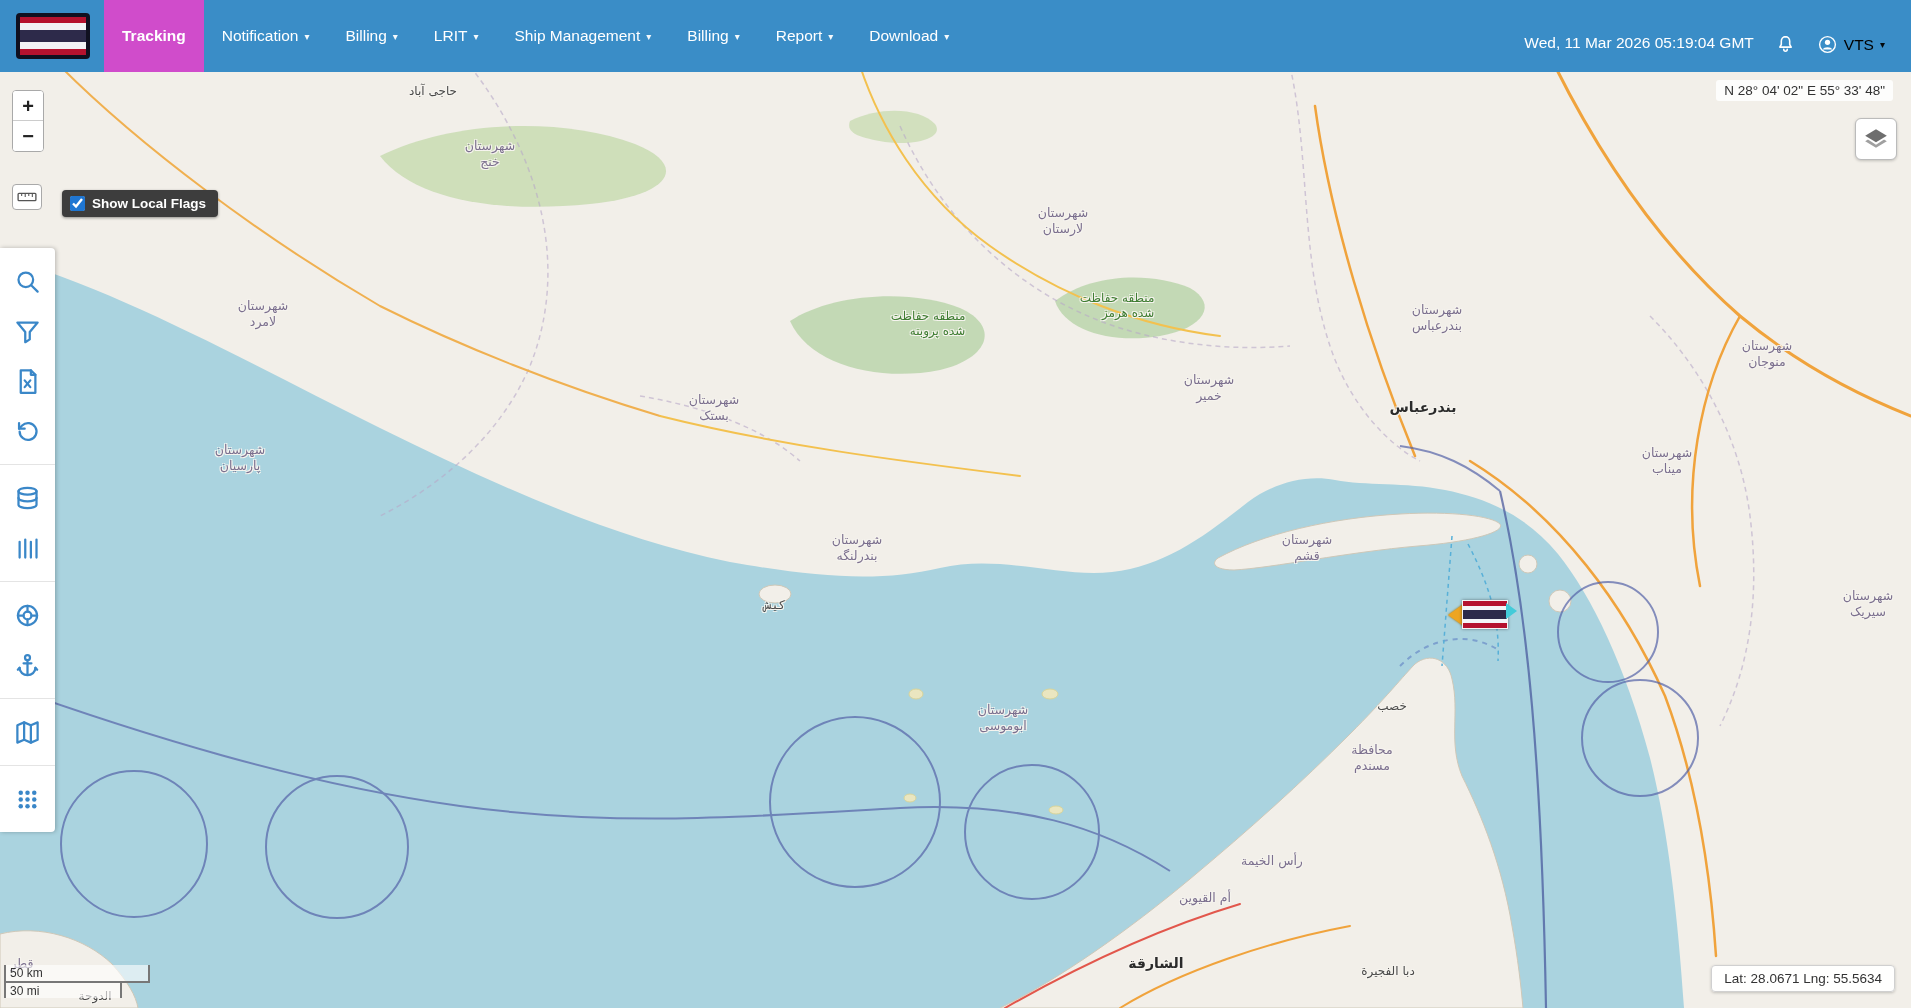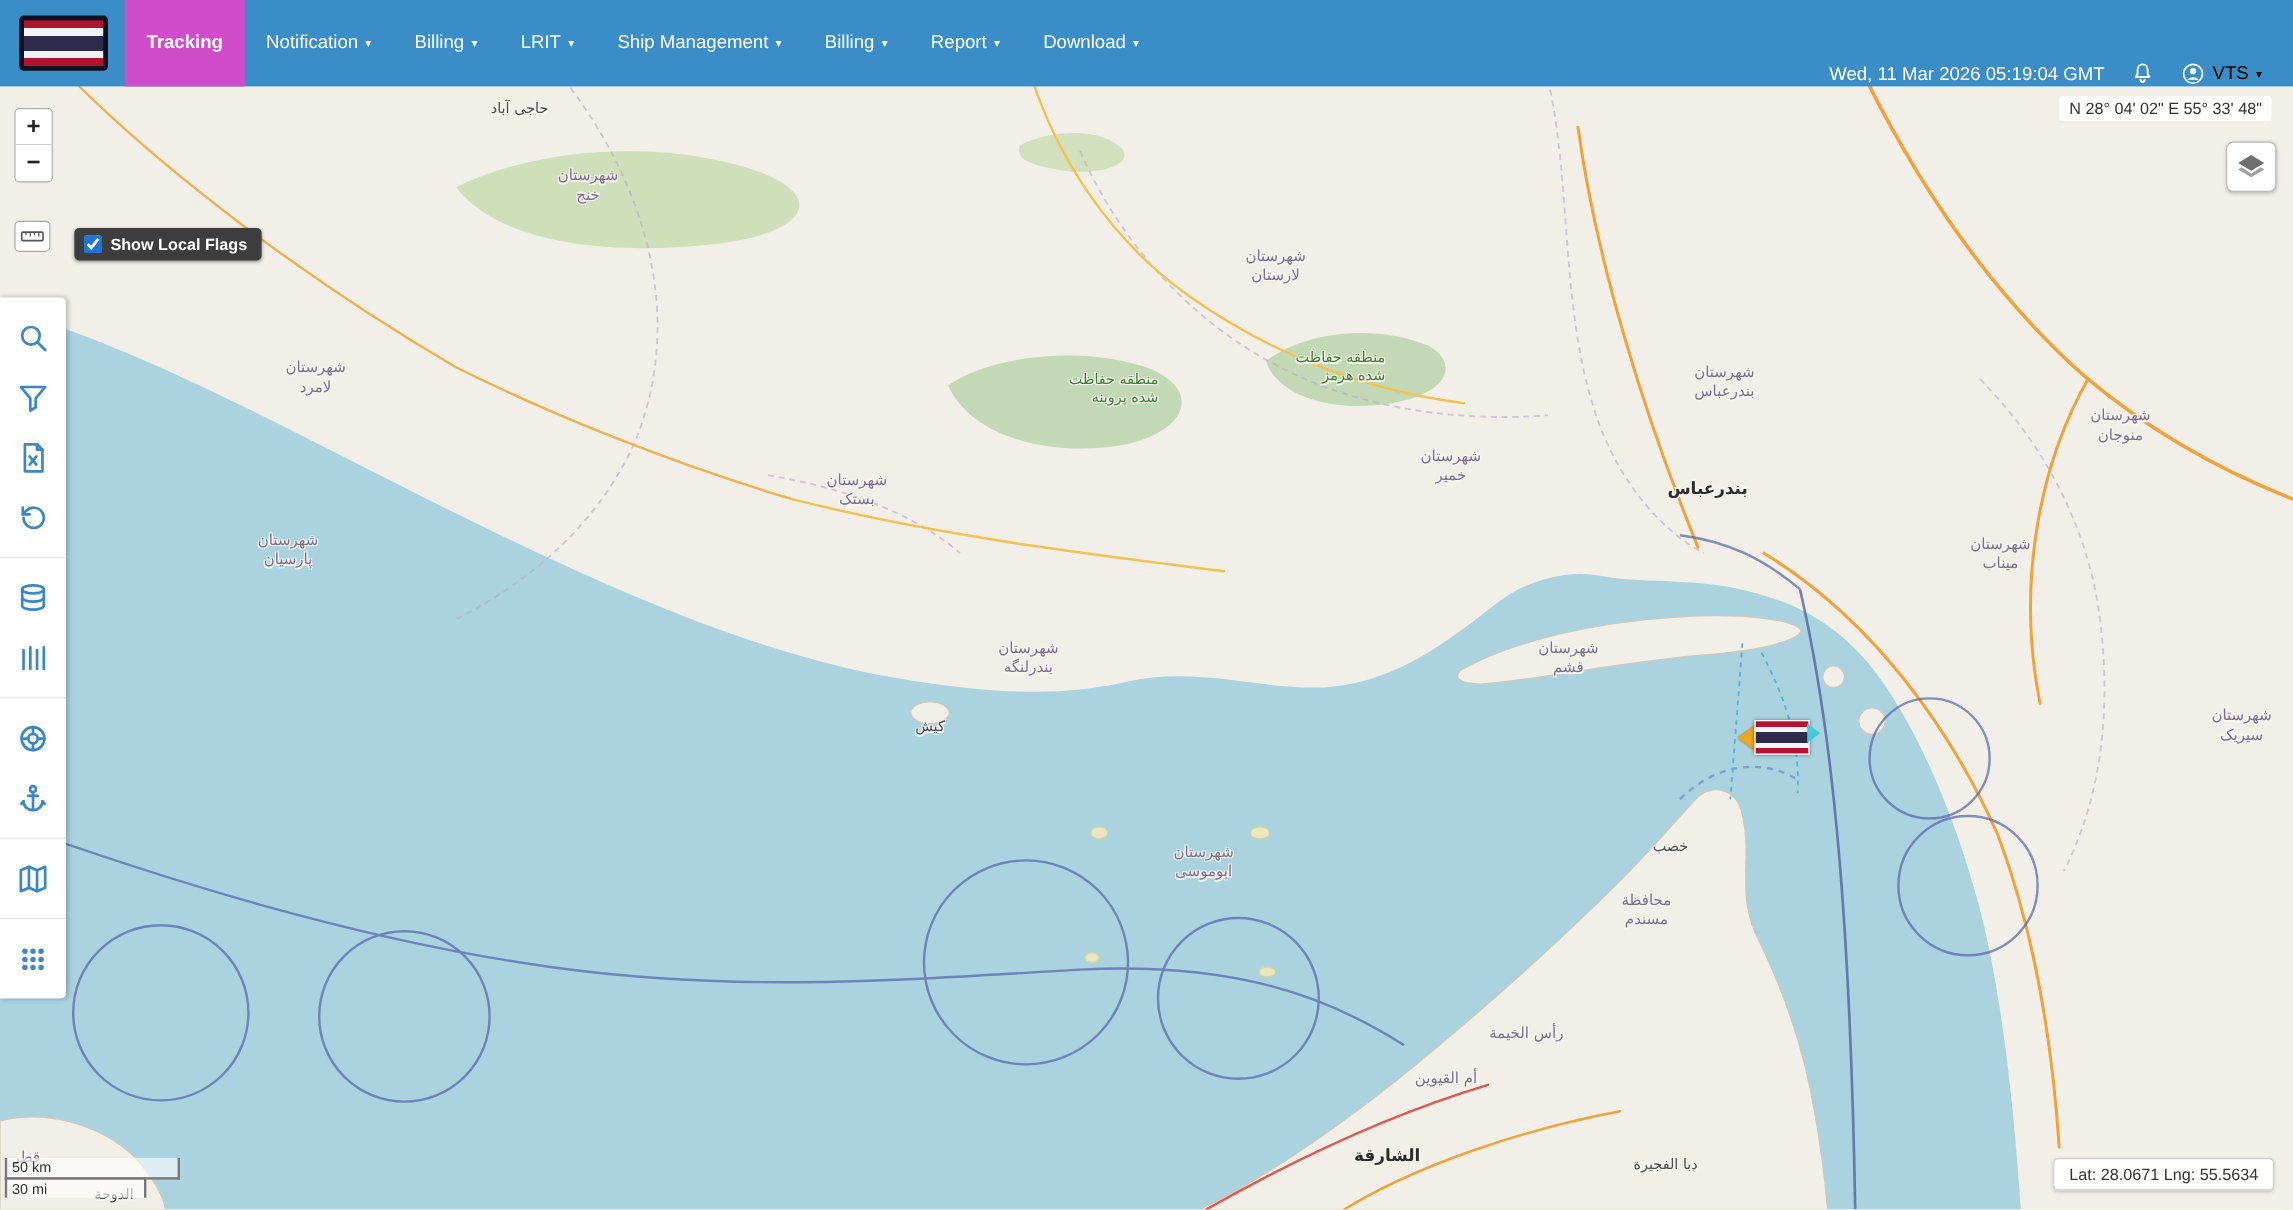--- a/index.html
+++ b/index.html
@@ -8,26 +8,26 @@
   
   #navbar { position:absolute; top:0; left:0; width:100%; height:72px; background:#3a8dc7; display:flex; align-items:stretch; z-index:1000; }
   .brand { display:flex; align-items:center; padding:0 14px 0 16px; }
   .brand-flag { width:74px; height:46px; background:#101020; border-radius:4px; padding:4px; }
   .brand-flag-inner { width:100%; height:100%;
     background:linear-gradient(180deg,#b5122f 0 16.7%,#f2f3f6 16.7% 33.3%,#2d2a4a 33.3% 66.7%,#f2f3f6 66.7% 83.3%,#b5122f 83.3% 100%); }
   .nav-items { display:flex; align-items:stretch; }
   .nav-item { display:flex; align-items:center; gap:6px; padding:0 18px; color:#fff; font-size:15.5px; cursor:pointer; text-decoration:none; white-space:nowrap; }
   .nav-item.active { background:#d04ccb; font-weight:bold; }
   .caret { font-size:10px; opacity:.95; }
-  .nav-right { margin-left:auto; display:flex; align-items:flex-end; gap:21px; padding-right:26px; color:#fff;margin-top:34px; }
+  .nav-right { margin-left:auto; display:flex; align-items:flex-start; gap:21px; padding-right:26px; color:#fff;margin-top:34px; }
   .nav-datetime { font-size:15.5px; }
   .icon-btn { background:none; border:none; cursor:pointer; display:flex; align-items:center; gap:6px; color:#000000; font-size:15.5px; }
 
   
-  #map { position:absolute; top:66px; left:0; width:1911px; height:942px; background:#fef9c3; overflow:hidden; }
+  #map { position:absolute; top:66px; left:0; width:1911px; height:942px; background:#bef264; overflow:hidden; }
   #map-svg { position:absolute; top:0; left:0; }
 
   
   #map-labels { position:absolute; top:0; left:0; width:100%; height:100%; pointer-events:none; }
   .map-label { position:absolute; transform:translate(-50%,-50%); white-space:pre-line; text-align:center; font-family:"DejaVu Sans",sans-serif; line-height:1.25;
     text-shadow:-1px -1px 0 #f6f4ef,1px -1px 0 #f6f4ef,-1px 1px 0 #f6f4ef,1px 1px 0 #f6f4ef; }
   .map-label.admin  { color:#7b6f8e; font-size:12.5px; }
   .map-label.place  { color:#4a4a4a; font-size:12px; }
   .map-label.city   { color:#2b2b2b; font-size:14px; font-weight:bold; }
   .map-label.nature { color:#3f7d32; font-size:12px;text-align:right; }
@@ -229,21 +229,21 @@
 خمیر</div>
       <div class="map-label city" style="left: 1423px; top: 342px;">بندرعباس</div>
       <div class="map-label admin" style="left: 1437px; top: 252px;">شهرستان
 بندرعباس</div>
       <div class="map-label admin" style="left: 1667px; top: 395px;">شهرستان
 میناب</div>
       <div class="map-label admin" style="left: 1767px; top: 288px;">شهرستان
 منوجان</div>
       <div class="map-label admin" style="left: 857px; top: 482px;">شهرستان
 بندرلنگه</div>
-      <div class="map-label place" style="left: 775px; top: 540px;">کیش</div>
+      <div class="map-label place" style="left: 775px; top: 540px; font-family: Liberation Mono, monospace;">کیش</div>
       <div class="map-label admin" style="left: 1307px; top: 482px;">شهرستان
 قشم</div>
       <div class="map-label admin" style="left: 1003px; top: 652px;">شهرستان
 ابوموسی</div>
       <div class="map-label place" style="left: 1392px; top: 640px;">خصب</div>
       <div class="map-label admin" style="left: 1372px; top: 692px;">محافظة
 مسندم</div>
       <div class="map-label admin" style="left: 1272px; top: 795px;">رأس الخيمة</div>
       <div class="map-label admin" style="left: 1205px; top: 832px;">أم القيوين</div>
       <div class="map-label city" style="left: 1156px; top: 898px;">الشارقة</div>

